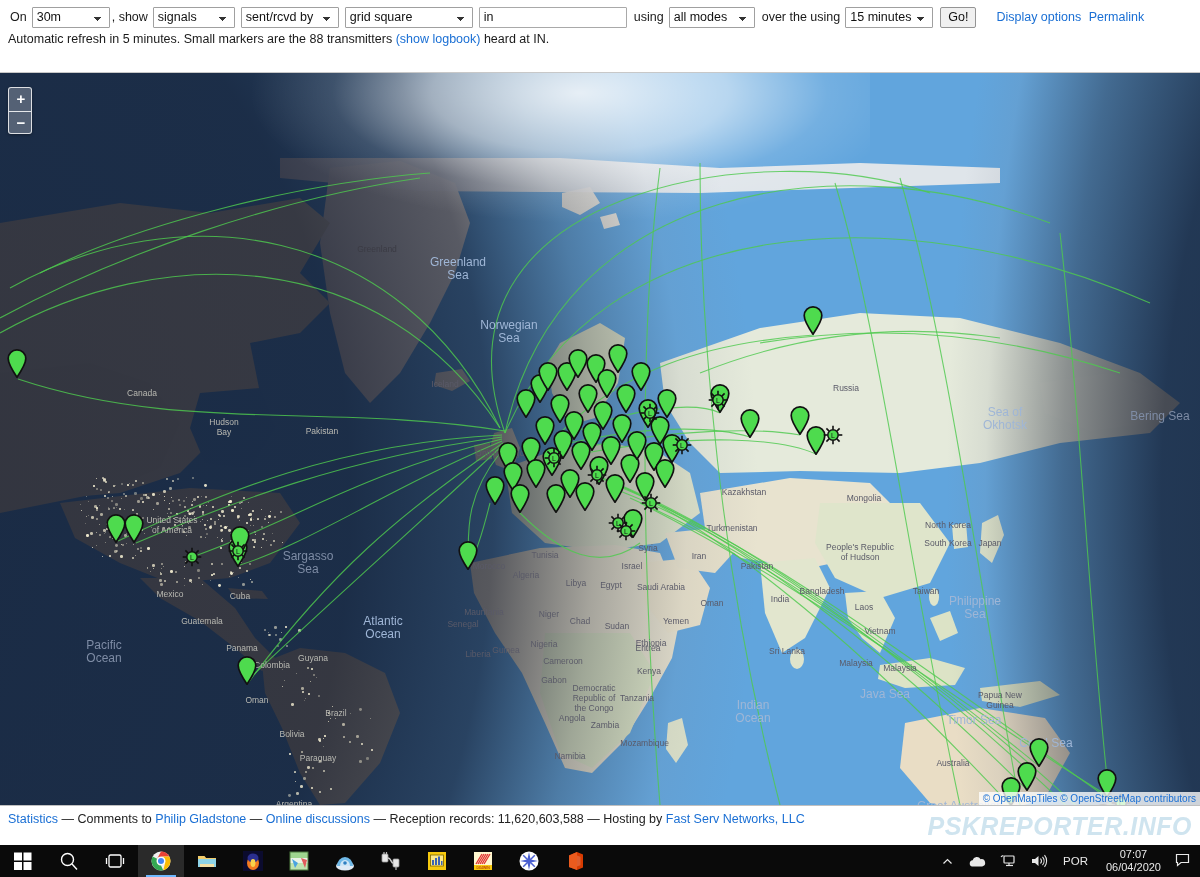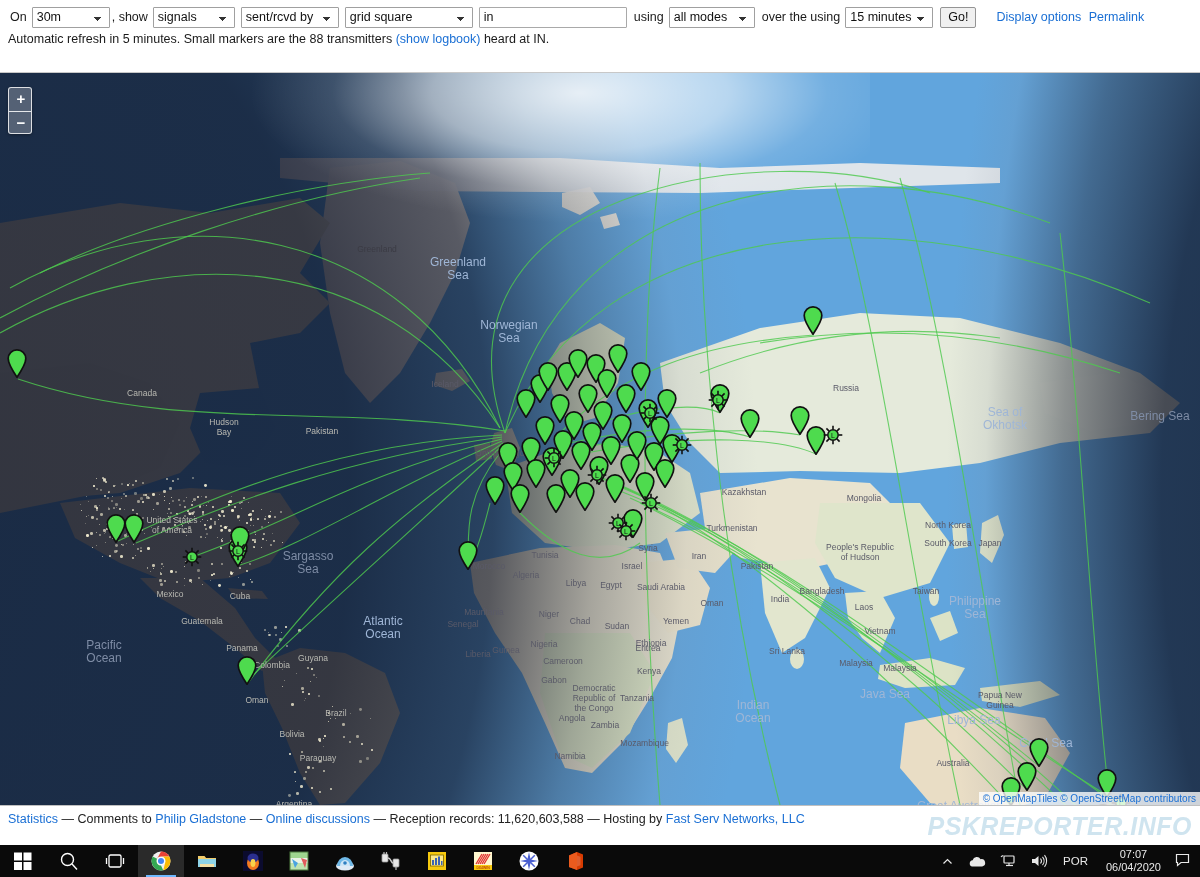--- a/index.html
+++ b/index.html
@@ -830,21 +830,21 @@
         <div>Ocean</div>
       </div>
       <div class="seatext" style="left: 915px; top: 522px; width: 120px;">
         <div>Philippine</div>
         <div>Sea</div>
       </div>
       <div class="seatext" style="left: 825px; top: 615px; width: 120px;">
         <div>Java Sea</div>
       </div>
       <div class="seatext" style="left: 914px; top: 641px; width: 120px;">
-        <div>Libya Sea</div>
+        <div>Timor Sea</div>
       </div>
       <div class="seatext" style="left: 986px; top: 664px; width: 120px;">
         <div>Coral Sea</div>
       </div>
       <div class="seatext" style="left: 900px; top: 727px; width: 120px;">
         <div>Great Australian</div>
       </div>
     </div>
   <div id="countrylabels">
       <div class="countrytext dark" style="left: 327px; top: 171px; width: 100px;">

